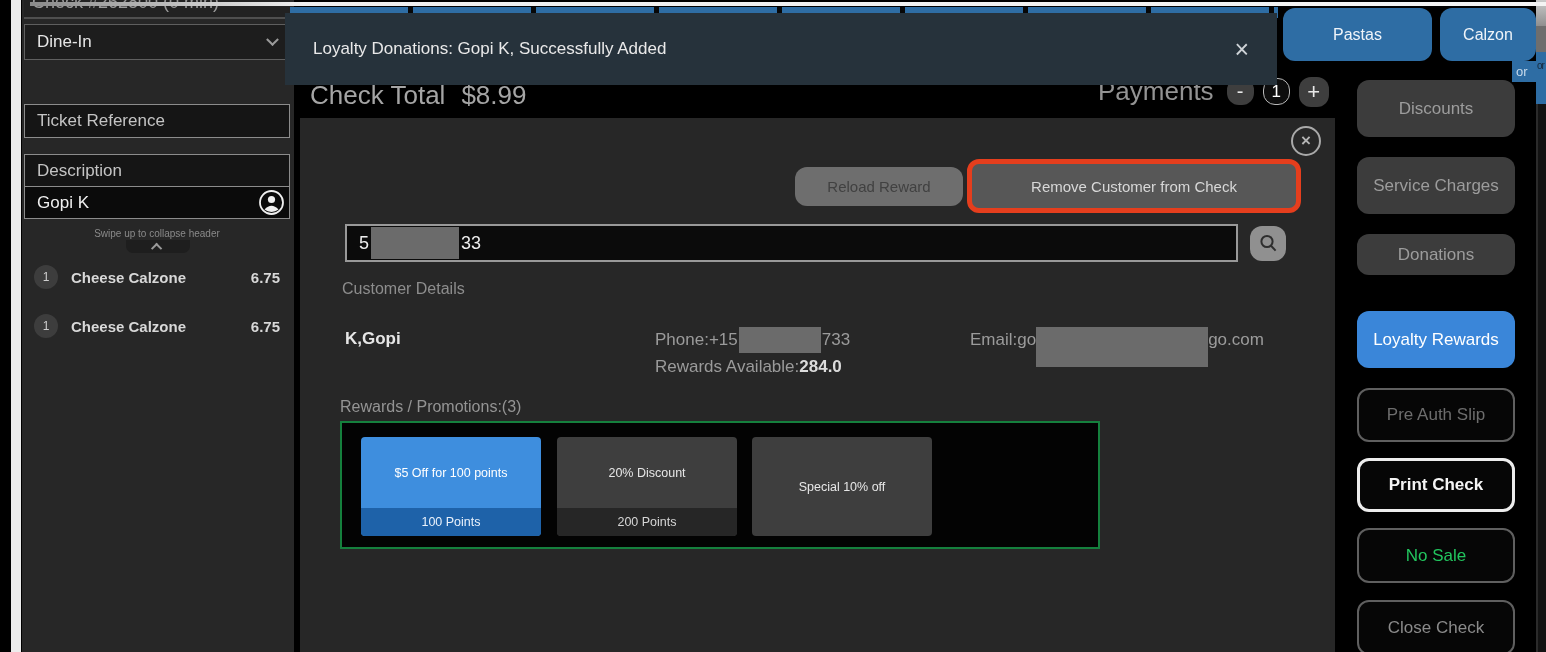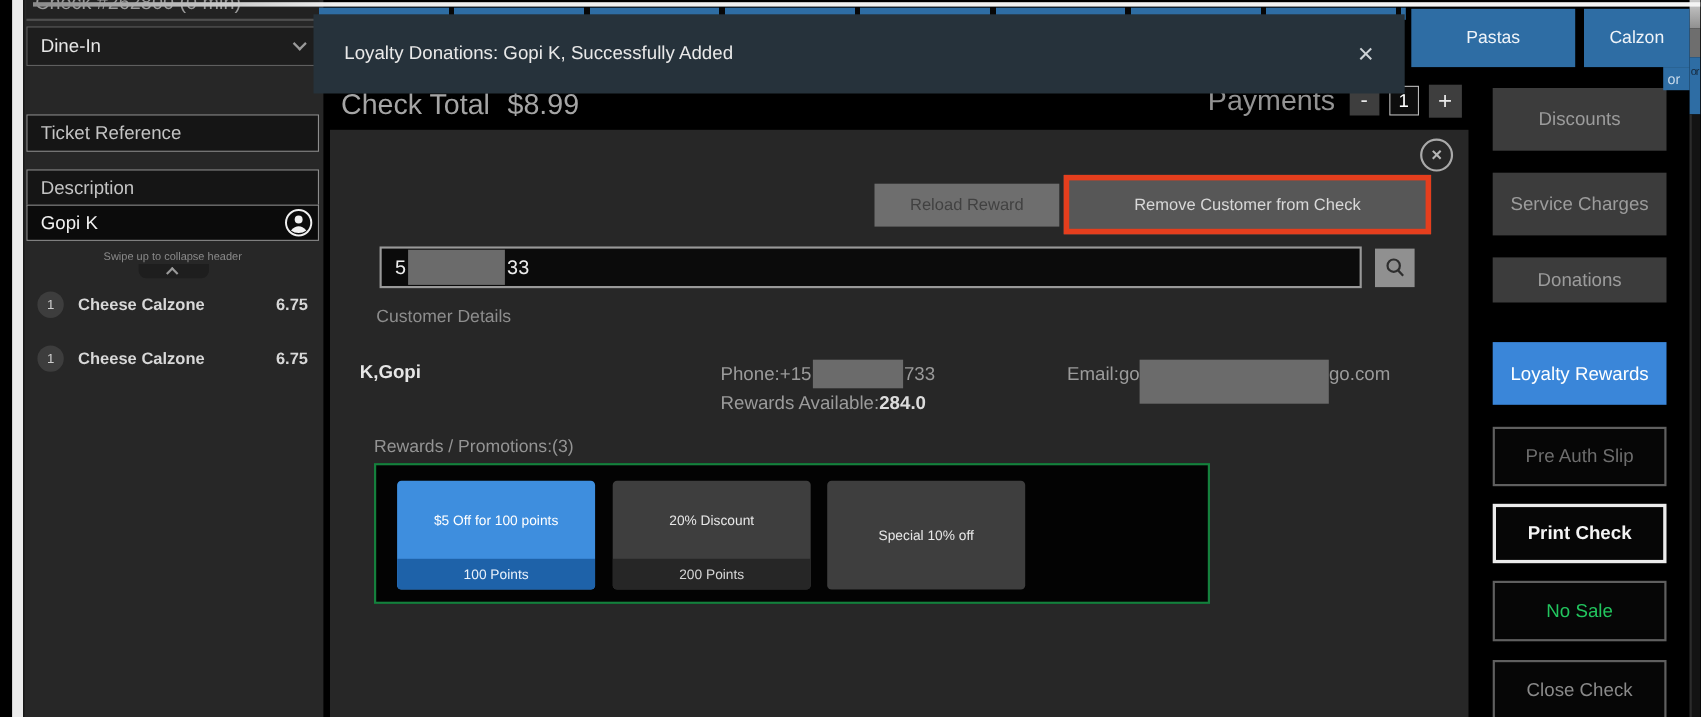--- a/index.html
+++ b/index.html
@@ -3,21 +3,21 @@
 <meta charset="utf-8">
 <style>
   * { margin:0; padding:0; box-sizing:border-box; }
   html,body { background:#000; }
   #app {
     position:relative; width:1546px; height:652px; overflow:hidden;
     background:#000; font-family:"Liberation Sans", sans-serif;
     -webkit-font-smoothing:antialiased;
   }
   .abs { position:absolute; }
-  .flexc { display:flex; align-items:center; justify-content:center; }
+  .flexc { display:flex; align-items:center; justify-content:center;border-radius:12px; }
 
   
   .top-line { left:30px; top:2px; width:1516px; height:4px;
     background:linear-gradient(90deg,#8a8a8a,#efefef 18%,#f4f4f4); z-index:5; }
   .tab-strip { left:290px; top:7px; width:988px; height:11px; z-index:4;
     background:repeating-linear-gradient(90deg,#2e6da4 0 118px,#070707 118px 123px); }
 
   
   .edge-white { left:11px; top:0; width:10px; height:652px; background:#ececec; }
 
@@ -88,21 +88,21 @@
   .remove-btn { left:967px; top:159px; width:334px; height:54px; background:#575757;
     border:5px solid #e53e1d; color:#d8d8d8; font-size:15px; cursor:pointer; }
   .search-box { left:345px; top:224px; width:893px; height:38px; background:#0b0b0b;
     border:2px solid #999; display:flex; align-items:center; padding-left:12px;
     color:#ededed; font-size:18px; }
   .redact { background:#6b6b6b; display:inline-block; }
   .redact-search { width:88px; height:32px; margin:0 2px; }
   .search-btn { left:1250px; top:226px; width:36px; height:35px; background:#909090;
     cursor:pointer; }
   .cd-label { left:342px; top:280px; font-size:16px; color:#8d8d8d; }
-  .cust-name { left:327px; top:329px; font-size:17px; font-weight:bold; color:#e6e6e6; }
+  .cust-name { left:345px; top:329px; font-size:17px; font-weight:bold; color:#e6e6e6; }
   .phone-line { left:655px; top:327px; display:flex; align-items:center;
     font-size:17px; color:#9b9b9b; }
   .redact-phone { width:82px; height:26px; margin:0 1px; }
   .ra-line { left:655px; top:357px; font-size:17px; color:#9b9b9b; display:flex; }
   .ra-val { color:#dcdcdc; font-weight:bold; }
   .email-line { left:970px; top:327px; display:flex; align-items:flex-start;
     font-size:17px; color:#9b9b9b; }
   .email-line .txt { padding-top:3px; }
   .redact-email { width:172px; height:40px; }
   .rp-label { left:340px; top:398px; font-size:16px; color:#949494; }

